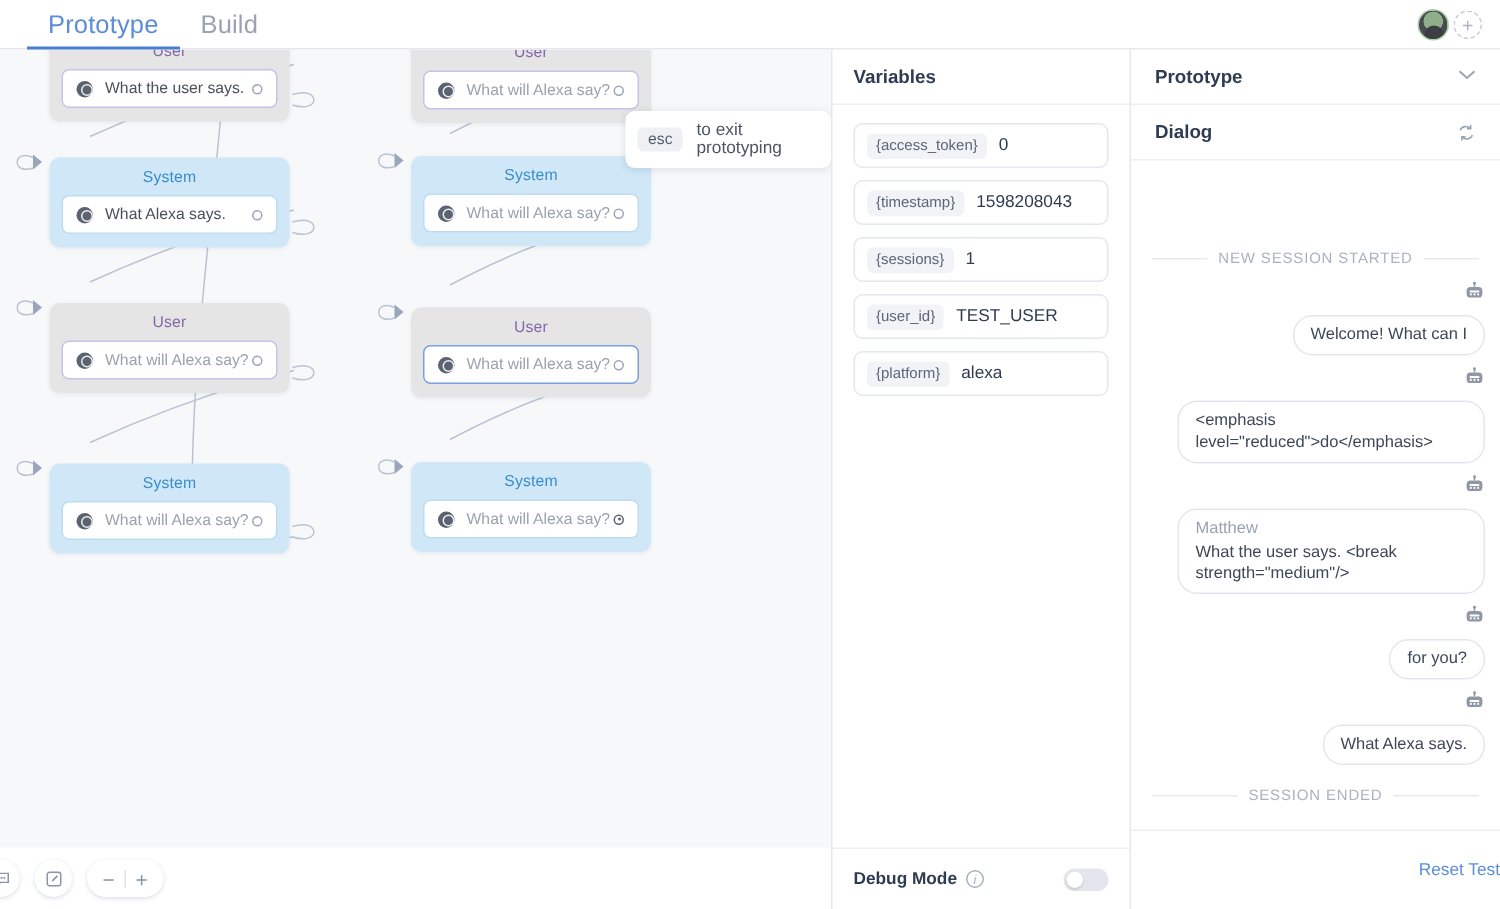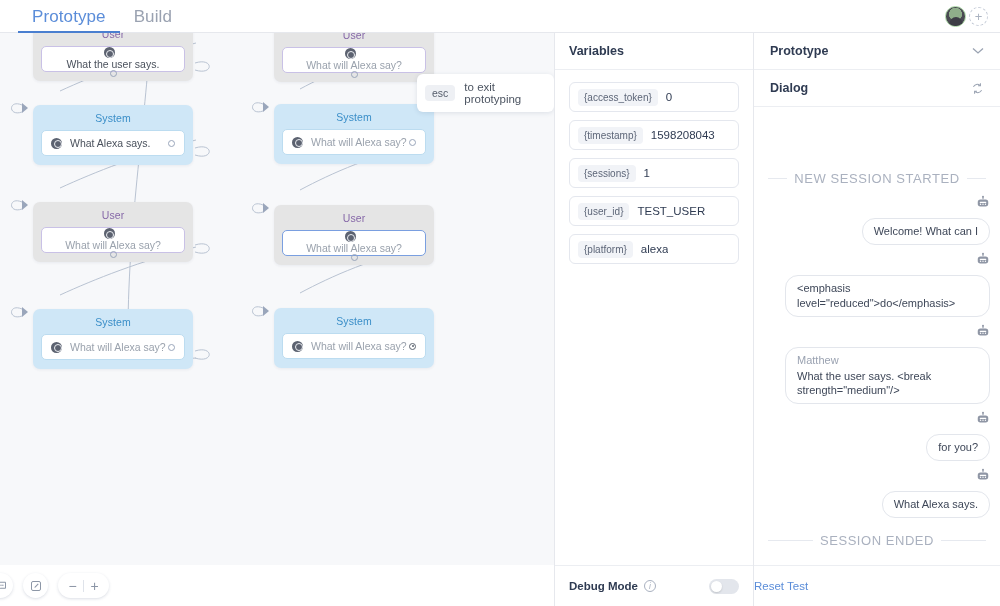--- a/index.html
+++ b/index.html
@@ -62,21 +62,21 @@
     letter-spacing: .1px;
   }
   .node.system .node-title { color: #3a8ec8; }
   .node.user   .node-title { color: #8668a8; }
   .node-field {
     background: #ffffff; border-radius: 5px; height: 26px;
     display: flex; align-items: center; padding: 0 9px;
     border: 1px solid rgba(0,0,0,0);
   }
   .node.system .node-field { border-color: #bcdcf0; }
-  .node.user   .node-field { border-color: #c9c1e6; flex-direction: column; }
+  .node.user   .node-field { border-color: #c9c1e6; }
   .node.focused .node-field { border-color: #7a9fe0; border-width: 1.5px; }
   .field-icon {
     width: 11px; height: 11px; border-radius: 50%;
     background: #5c6270; margin-right: 8px; flex: 0 0 auto;
     position: relative;
   }
   .field-icon::after {
     content:""; position:absolute; left:2.5px; top:2.5px;
     width:6px; height:6px; border-radius:50%;
     border:1.2px solid #eceef2;
@@ -194,39 +194,39 @@
   .refresh-icon { color: #9aa3b2; cursor: pointer; display: flex; }
 
   .dialog-body {
     flex: 1 1 auto; overflow: hidden; position: relative;
     display: flex; flex-direction: column; justify-content: flex-end;
     padding: 0 10px 8px 10px;
   }
   .divider-row {
     display: flex; align-items: center; gap: 7px;
     margin: 8px 4px 9px; color: #aab1bf;
-    font-size: 13px; letter-spacing: .55px;
+    font-size: 10px; letter-spacing: .55px;
   }
   .divider-row .ln { flex: 1 1 auto; height: 1px; background: #e6e9ef; }
 
   .msg { display: flex; align-items: flex-end; gap: 7px; margin-bottom: 7px; flex-direction: column; }
   .bot-avatar {
     width: 14px; height: 14px; flex: 0 0 auto; color: #8f96a5;
     margin-bottom: 2px;
   }
   .bubble {
     border: 1px solid #e3e6ec; border-radius: 13px;
     padding: 5px 11px; font-size: 11px; color: #3e4758;
     line-height: 1.35; background: #fff; max-width: 205px;
   }
   .bubble .speaker { color: #9aa2b1; display: block; margin-bottom: 1px; }
 
   .reset-bar {
-    height: 41px; border-top: 1px solid #eceef2;
-    display: flex; align-items: center; justify-content: flex-start;
+    height: 53px; border-top: 1px solid #eceef2;
+    display: flex; align-items: center; justify-content: flex-end;
   }
   .reset-link { font-size: 11.5px; color: #5b8dd9; cursor: pointer; }
 </style>
 </head>
 <body>
 
 <div id="app">
 
   <div class="topbar">
     <div class="tabs">

